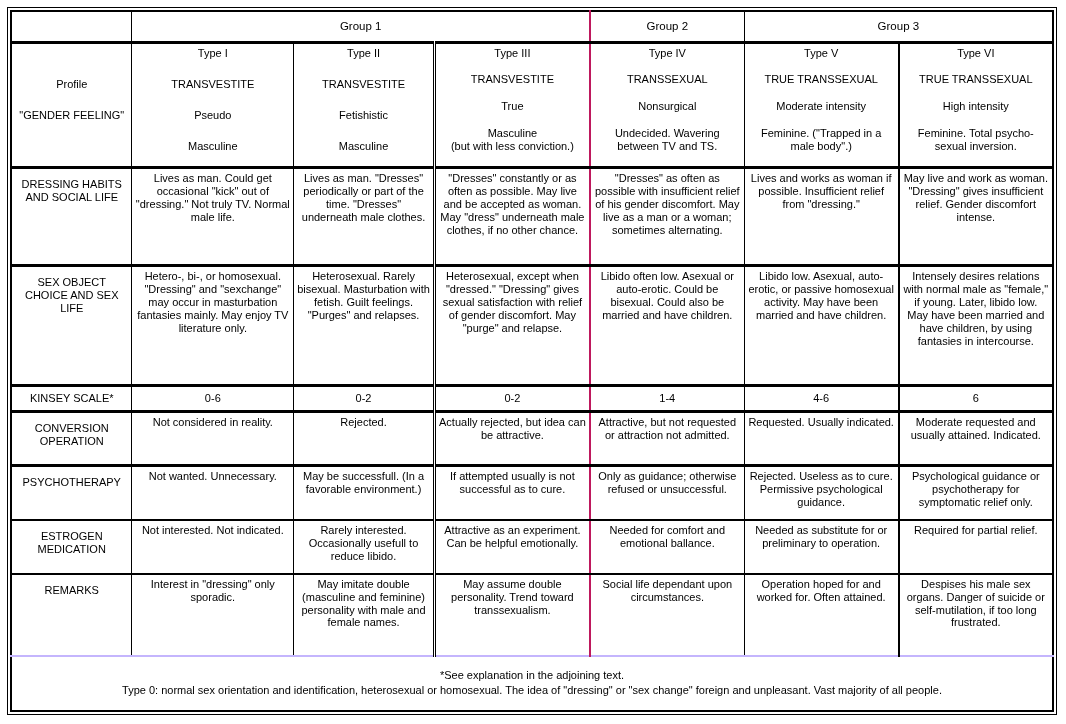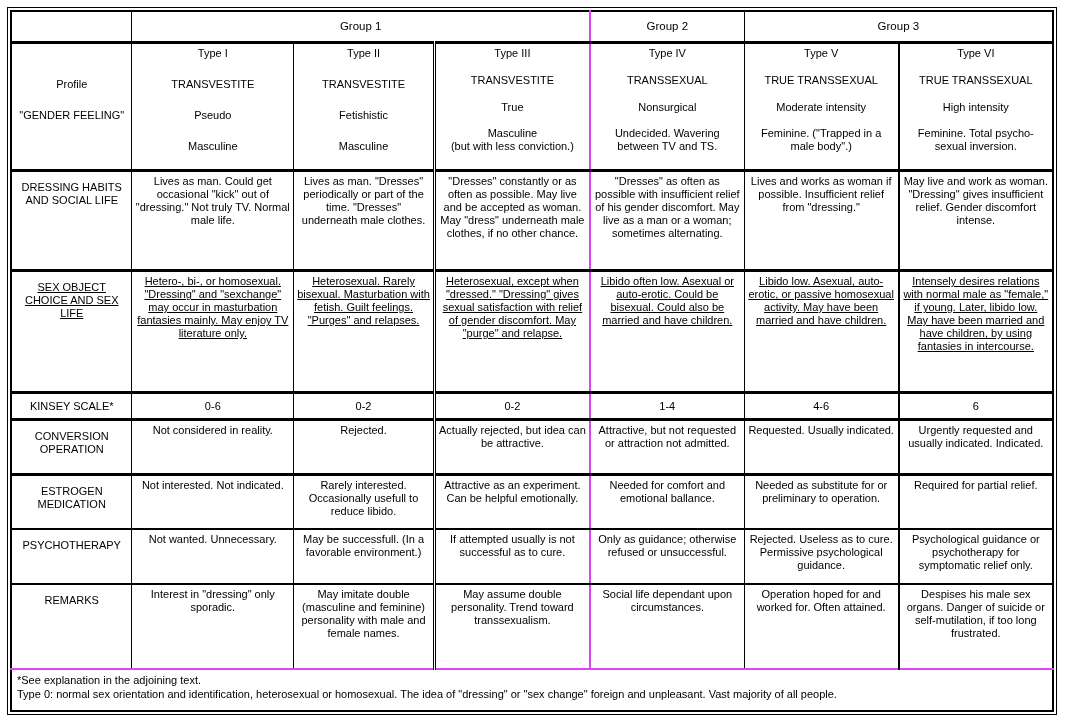--- a/index.html
+++ b/index.html
@@ -4,39 +4,39 @@
 <style>
   html,body{margin:0;padding:0;background:#fff;}
   body{width:1066px;height:724px;font-family:"Liberation Sans",sans-serif;color:#000;position:relative;}
   .frame{position:absolute;left:7px;top:7px;width:1050px;height:708px;border:1px solid #000;padding:2px;box-sizing:border-box;}
   table{width:100%;height:100%;border-collapse:collapse;table-layout:fixed;border:2px solid #000;}
   td{border:1px solid #000;font-size:11px;line-height:1.18;text-align:center;vertical-align:top;padding:3px 3px 2px 3px;overflow:hidden;}
   
   .w0{width:116px}.w1{width:155px}.w2{width:135px}.w3{width:149px}.w4{width:148px}.w5{width:148px}.w6{width:148px}
   
   .v3{border-left:3px double #000;border-left-width:3px;}
-  .v4{border-left:2px solid #d946ef;}
+  .v4{border-left:2px solid #be185d;}
   .v6{border-left:2px solid #000;}
   
   tr.hb td{border-bottom-width:3px;}
   tr.mb td{border-bottom-width:2px;}
   
   .title-cell{border-bottom:3px solid #000;vertical-align:middle;padding:4px 0;}
   .title-line{font-weight:bold;font-style:italic;font-size:13px;line-height:1.45;}
   
   .group-cell{vertical-align:middle;font-size:11.5px;padding:0 0;}
   
   .pcell{height:113px;}
   .pstack{display:flex;flex-direction:column;justify-content:space-between;height:106px;}
   .pline{min-height:13px;}
   
   .kinsey td{vertical-align:middle;}
   .label-cell{padding-top:9px;}
   
-  .foot-cell{text-align:left;vertical-align:top;padding:3px 5px;border-top:2px solid #d946ef;}
+  .foot-cell{text-align:center;vertical-align:top;padding:11px 5px;border-top:2px solid #c4b5fd;}
   .foot-line{font-size:11px;line-height:1.3;}
 </style>
 </head>
 <body>
 
 <div class="frame">
 <table>
   <colgroup>
     <col class="w0">
         <col class="w1">
@@ -136,21 +136,21 @@
   <tr class="hb" style="height:95px;">
     <td class="label-cell">DRESSING HABITS AND SOCIAL LIFE</td>
     <td>Lives as man. Could get occasional "kick" out of "dressing." Not truly TV. Normal male life.</td>
     <td>Lives as man. "Dresses" periodically or part of the time. "Dresses" underneath male clothes.</td>
     <td class="v3">"Dresses" constantly or as often as possible. May live and be accepted as woman. May "dress" underneath male clothes, if no other chance.</td>
     <td class="v4">"Dresses" as often as possible with insufficient relief of his gender discomfort. May live as a man or a woman; sometimes alternating.</td>
     <td>Lives and works as woman if possible. Insufficient relief from "dressing."</td>
     <td class="v6">May live and work as woman. "Dressing" gives insufficient relief. Gender discomfort intense.</td>
   </tr>
 
-  <tr class="hb" style="height:115px;text-decoration:underline;">
+  <tr class="hb" style="height:115px;">
     <td class="label-cell">SEX OBJECT CHOICE AND SEX LIFE</td>
     <td>Hetero-, bi-, or homosexual. "Dressing" and "sexchange" may occur in masturbation fantasies mainly. May enjoy TV literature only.</td>
     <td>Heterosexual. Rarely bisexual. Masturbation with fetish. Guilt feelings. "Purges" and relapses.</td>
     <td class="v3">Heterosexual, except when "dressed." "Dressing" gives sexual satisfaction with relief of gender discomfort. May "purge" and relapse.</td>
     <td class="v4">Libido often low. Asexual or auto-erotic. Could be bisexual. Could also be married and have children.</td>
     <td>Libido low. Asexual, auto-erotic, or passive homosexual activity. May have been married and have children.</td>
     <td class="v6">Intensely desires relations with normal male as "female," if young. Later, libido low. May have been married and have children, by using fantasies in intercourse.</td>
   </tr>
 
   <tr class="hb kinsey" style="height:26px;">
@@ -163,43 +163,43 @@
     <td class="v6">6</td>
   </tr>
 
   <tr class="hb" style="height:52px;">
     <td class="label-cell">CONVERSION OPERATION</td>
     <td>Not considered in reality.</td>
     <td>Rejected.</td>
     <td class="v3">Actually rejected, but idea can be attractive.</td>
     <td class="v4">Attractive, but not requested or attraction not admitted.</td>
     <td>Requested. Usually indicated.</td>
-    <td class="v6">Urgently requested and usually indicated. Indicated.</td>
+    <td class="v6">Moderate requested and usually attained. Indicated.</td>
+  </tr>
+
+  <tr class="mb" style="height:52px;">
+    <td class="label-cell">PSYCHOTHERAPY</td>
+    <td>Not wanted. Unnecessary.</td>
+    <td>May be successfull. (In a favorable environment.)</td>
+    <td class="v3">If attempted usually is not successful as to cure.</td>
+    <td class="v4">Only as guidance; otherwise refused or unsuccessful.</td>
+    <td>Rejected. Useless as to cure. Permissive psychological guidance.</td>
+    <td class="v6">Psychological guidance or psychotherapy for symptomatic relief only.</td>
   </tr>
 
   <tr class="mb" style="height:52px;">
     <td class="label-cell">ESTROGEN MEDICATION</td>
     <td>Not interested. Not indicated.</td>
     <td>Rarely interested. Occasionally usefull to reduce libido.</td>
     <td class="v3">Attractive as an experiment. Can be helpful emotionally.</td>
     <td class="v4">Needed for comfort and emotional ballance.</td>
     <td>Needed as substitute for or preliminary to operation.</td>
     <td class="v6">Required for partial relief.</td>
   </tr>
 
-  <tr class="mb" style="height:52px;">
-    <td class="label-cell">PSYCHOTHERAPY</td>
-    <td>Not wanted. Unnecessary.</td>
-    <td>May be successfull. (In a favorable environment.)</td>
-    <td class="v3">If attempted usually is not successful as to cure.</td>
-    <td class="v4">Only as guidance; otherwise refused or unsuccessful.</td>
-    <td>Rejected. Useless as to cure. Permissive psychological guidance.</td>
-    <td class="v6">Psychological guidance or psychotherapy for symptomatic relief only.</td>
-  </tr>
-
   <tr style="height:80px;">
     <td class="label-cell">REMARKS</td>
     <td>Interest in "dressing" only sporadic.</td>
     <td>May imitate double (masculine and feminine) personality with male and female names.</td>
     <td class="v3">May assume double personality. Trend toward transsexualism.</td>
     <td class="v4">Social life dependant upon circumstances.</td>
     <td>Operation hoped for and worked for. Often attained.</td>
     <td class="v6">Despises his male sex organs. Danger of suicide or self-mutilation, if too long frustrated.</td>
   </tr>
 

